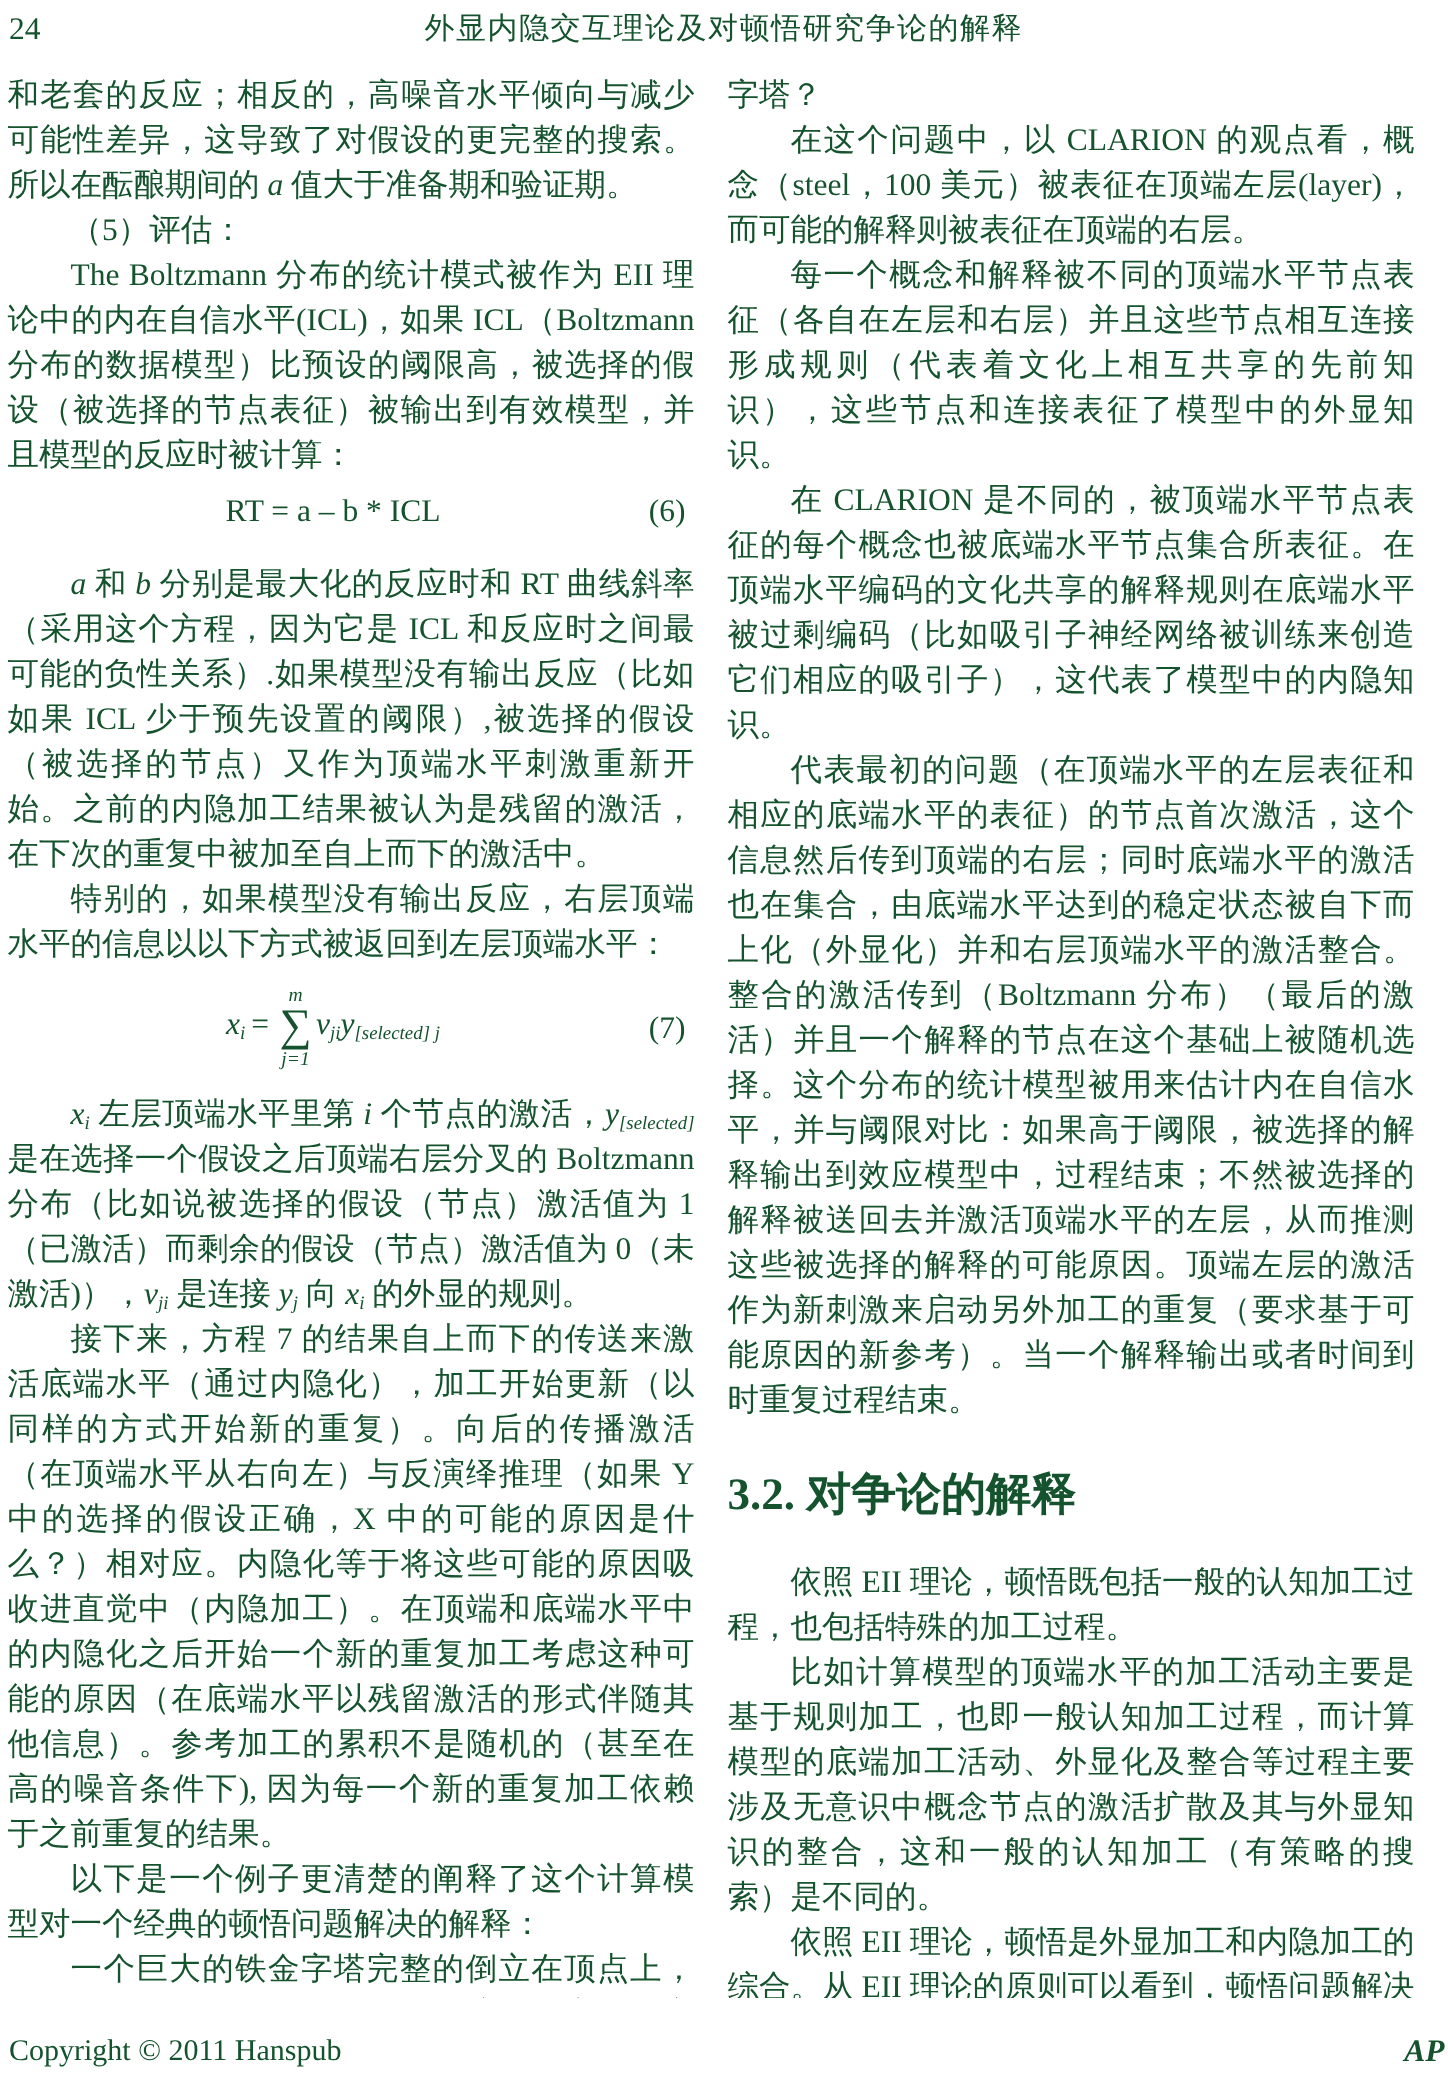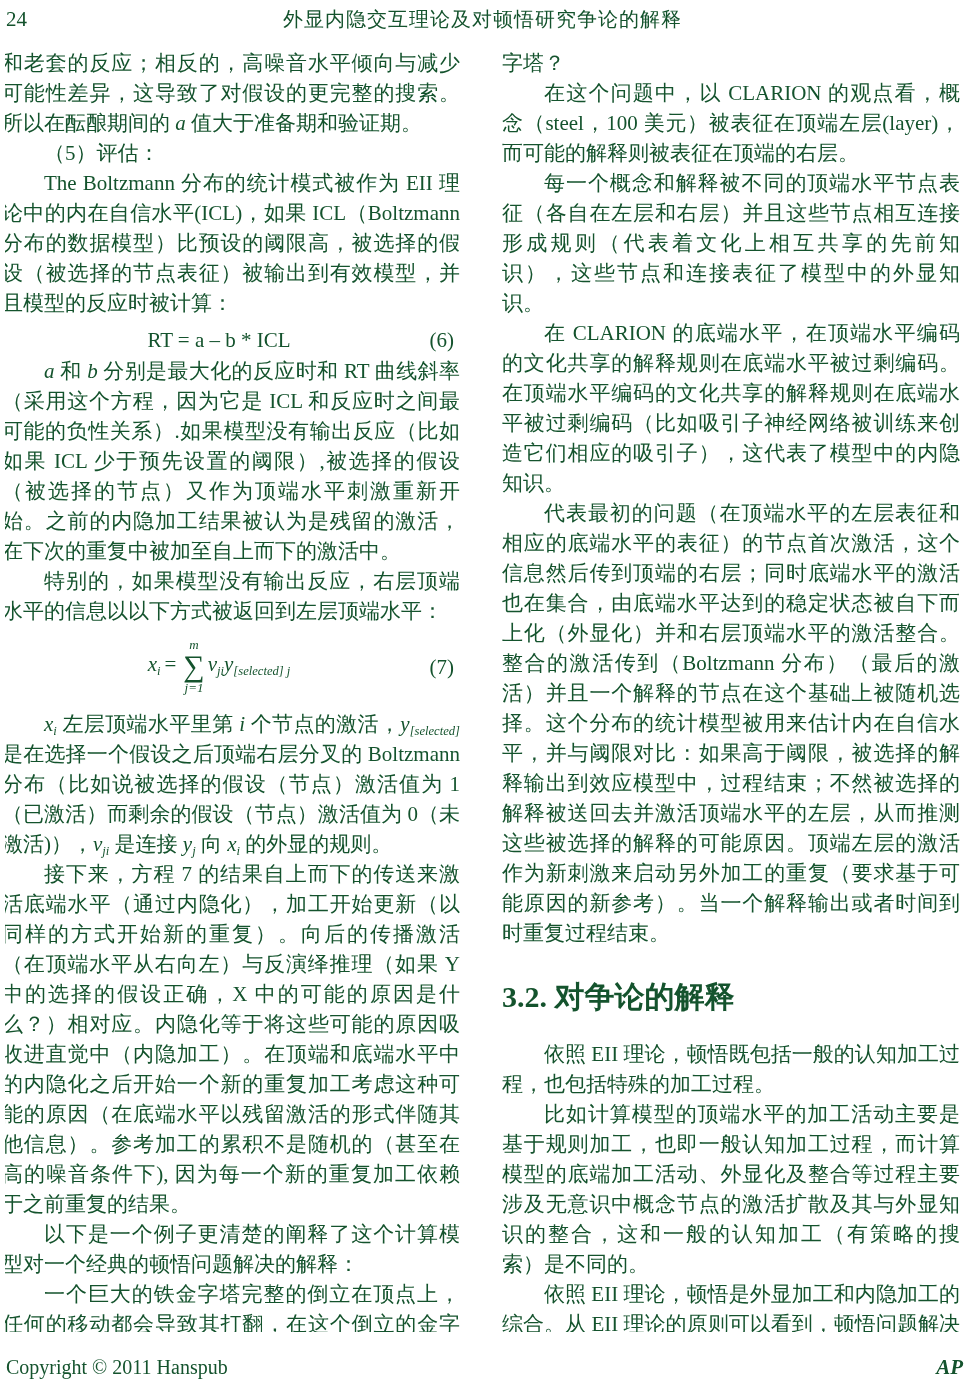--- a/index.html
+++ b/index.html
@@ -17,39 +17,38 @@
   .page-number{
     position:absolute;left:1px;top:0;
     font-size:21px;line-height:26px;
   }
   .running-title{
     display:block;text-align:center;
     font-size:20px;line-height:26px;
     letter-spacing:1px;
   }
   .columns{
-    display:flex;gap:42px;
+    display:flex;gap:22px;
     margin-top:8px;
     height:1284px;
     overflow:hidden;
-    justify-content:flex-end;
   }
   .col{
     width:458px;flex:0 0 458px;
     font-size:21px;line-height:30px;
     text-align:justify;
   }
   .para{margin:0;}
   .para.indent{text-indent:2em;}
   .para i{font-style:italic;}
   sub{font-size:0.6em;line-height:0;vertical-align:-0.3em;}
   .formula{
     position:relative;
     text-align:center;
-    margin:7px 24px 1px 0;
+    margin:7px 24px 19px 0;
   }
   .formula .f-num{
     position:absolute;right:-18px;top:50%;
     transform:translateY(-50%);
     font-size:21px;
   }
   .formula-sum{margin:12px 24px 14px 0;}
   .f-body{display:inline-block;}
   .sigma{
     display:inline-flex;flex-direction:column;align-items:center;
@@ -96,21 +95,21 @@
             </span><span class="f-var"><i>v</i><sub><i>ji</i></sub></span><span class="f-var"><i>y</i><sub><i>[selected] j</i></sub></span></span><span class="f-num">(7)</span></div>
         <p class="para indent"><i>x</i><sub><i>i</i></sub> 左层顶端水平里第 <i>i</i> 个节点的激活，<i>y</i><sub><i>[selected]</i></sub>是在选择一个假设之后顶端右层分叉的 Boltzmann 分布（比如说被选择的假设（节点）激活值为 1（已激活）而剩余的假设（节点）激活值为 0（未激活)），<i>v</i><sub><i>ji</i></sub> 是连接 <i>y</i><sub><i>j</i></sub> 向 <i>x</i><sub><i>i</i></sub> 的外显的规则。</p>
         <p class="para indent">接下来，方程 7 的结果自上而下的传送来激活底端水平（通过内隐化），加工开始更新（以同样的方式开始新的重复）。向后的传播激活（在顶端水平从右向左）与反演绎推理（如果 Y 中的选择的假设正确，X 中的可能的原因是什么？）相对应。内隐化等于将这些可能的原因吸收进直觉中（内隐加工）。在顶端和底端水平中的内隐化之后开始一个新的重复加工考虑这种可能的原因（在底端水平以残留激活的形式伴随其他信息）。参考加工的累积不是随机的（甚至在高的噪音条件下), 因为每一个新的重复加工依赖于之前重复的结果。</p>
         <p class="para indent">以下是一个例子更清楚的阐释了这个计算模型对一个经典的顿悟问题解决的解释：</p>
         <p class="para indent">一个巨大的铁金字塔完整的倒立在顶点上，任何的移动都会导致其打翻，在这个倒立的金字塔下面有一张 100 美元的钞票，如何移动这张纸钞而不打翻金</p>
       </section>
     <section class="col" id="col-right">
         <p class="para">字塔？</p>
         <p class="para indent">在这个问题中，以 CLARION 的观点看，概念（steel，100 美元）被表征在顶端左层(layer)，而可能的解释则被表征在顶端的右层。</p>
         <p class="para indent">每一个概念和解释被不同的顶端水平节点表征（各自在左层和右层）并且这些节点相互连接形成规则（代表着文化上相互共享的先前知识），这些节点和连接表征了模型中的外显知识。</p>
-        <p class="para indent">在 CLARION 的底端水平，在顶端水平编码的文化共享的解释规则在底端水平被过剩编码。在顶端水平编码的文化共享的解释规则在底端水平被过剩编码（比如吸引子神经网络被训练来创造它们相应的吸引子），这代表了模型中的内隐知识。</p>
+        <p class="para indent">在 CLARION 是不同的，被顶端水平节点表征的每个概念也被底端水平节点集合所表征。在顶端水平编码的文化共享的解释规则在底端水平被过剩编码（比如吸引子神经网络被训练来创造它们相应的吸引子），这代表了模型中的内隐知识。</p>
         <p class="para indent">代表最初的问题（在顶端水平的左层表征和相应的底端水平的表征）的节点首次激活，这个信息然后传到顶端的右层；同时底端水平的激活也在集合，由底端水平达到的稳定状态被自下而上化（外显化）并和右层顶端水平的激活整合。整合的激活传到（Boltzmann 分布）（最后的激活）并且一个解释的节点在这个基础上被随机选择。这个分布的统计模型被用来估计内在自信水平，并与阈限对比：如果高于阈限，被选择的解释输出到效应模型中，过程结束；不然被选择的解释被送回去并激活顶端水平的左层，从而推测这些被选择的解释的可能原因。顶端左层的激活作为新刺激来启动另外加工的重复（要求基于可能原因的新参考）。当一个解释输出或者时间到时重复过程结束。</p>
         <h3 class="sec-heading">3.2. 对争论的解释</h3>
         <p class="para indent">依照 EII 理论，顿悟既包括一般的认知加工过程，也包括特殊的加工过程。</p>
         <p class="para indent">比如计算模型的顶端水平的加工活动主要是基于规则加工，也即一般认知加工过程，而计算模型的底端加工活动、外显化及整合等过程主要涉及无意识中概念节点的激活扩散及其与外显知识的整合，这和一般的认知加工（有策略的搜索）是不同的。</p>
         <p class="para indent">依照 EII 理论，顿悟是外显加工和内隐加工的综合。从 EII 理论的原则可以看到，顿悟问题解决涉及了外显知识和内隐知识的同时性加工，内隐加工和外显加工同时发生并整合才能产生顿悟效应，由计算模型的解释也可看到，顶端水平的活动主要涉及了外显知识的加工过程，而底端水平的活动则主要是内隐知</p>
       </section>
   </div>
 
   <div class="footer">
     <span class="copyright">Copyright © 2011 Hanspub</span>

